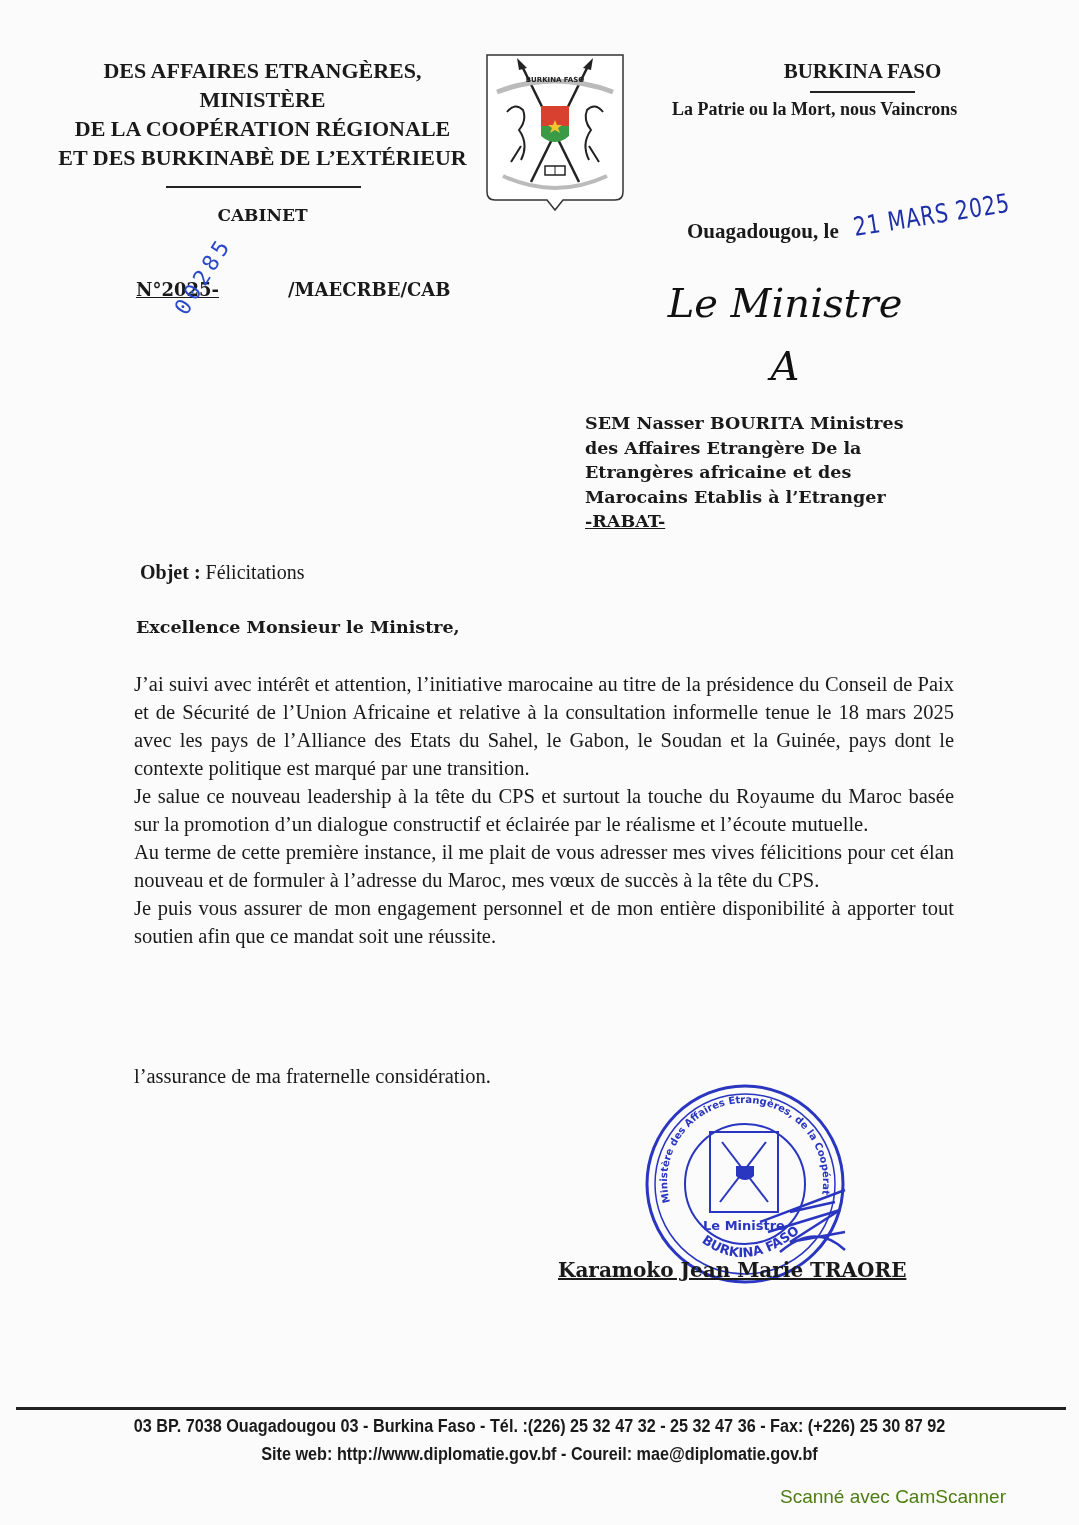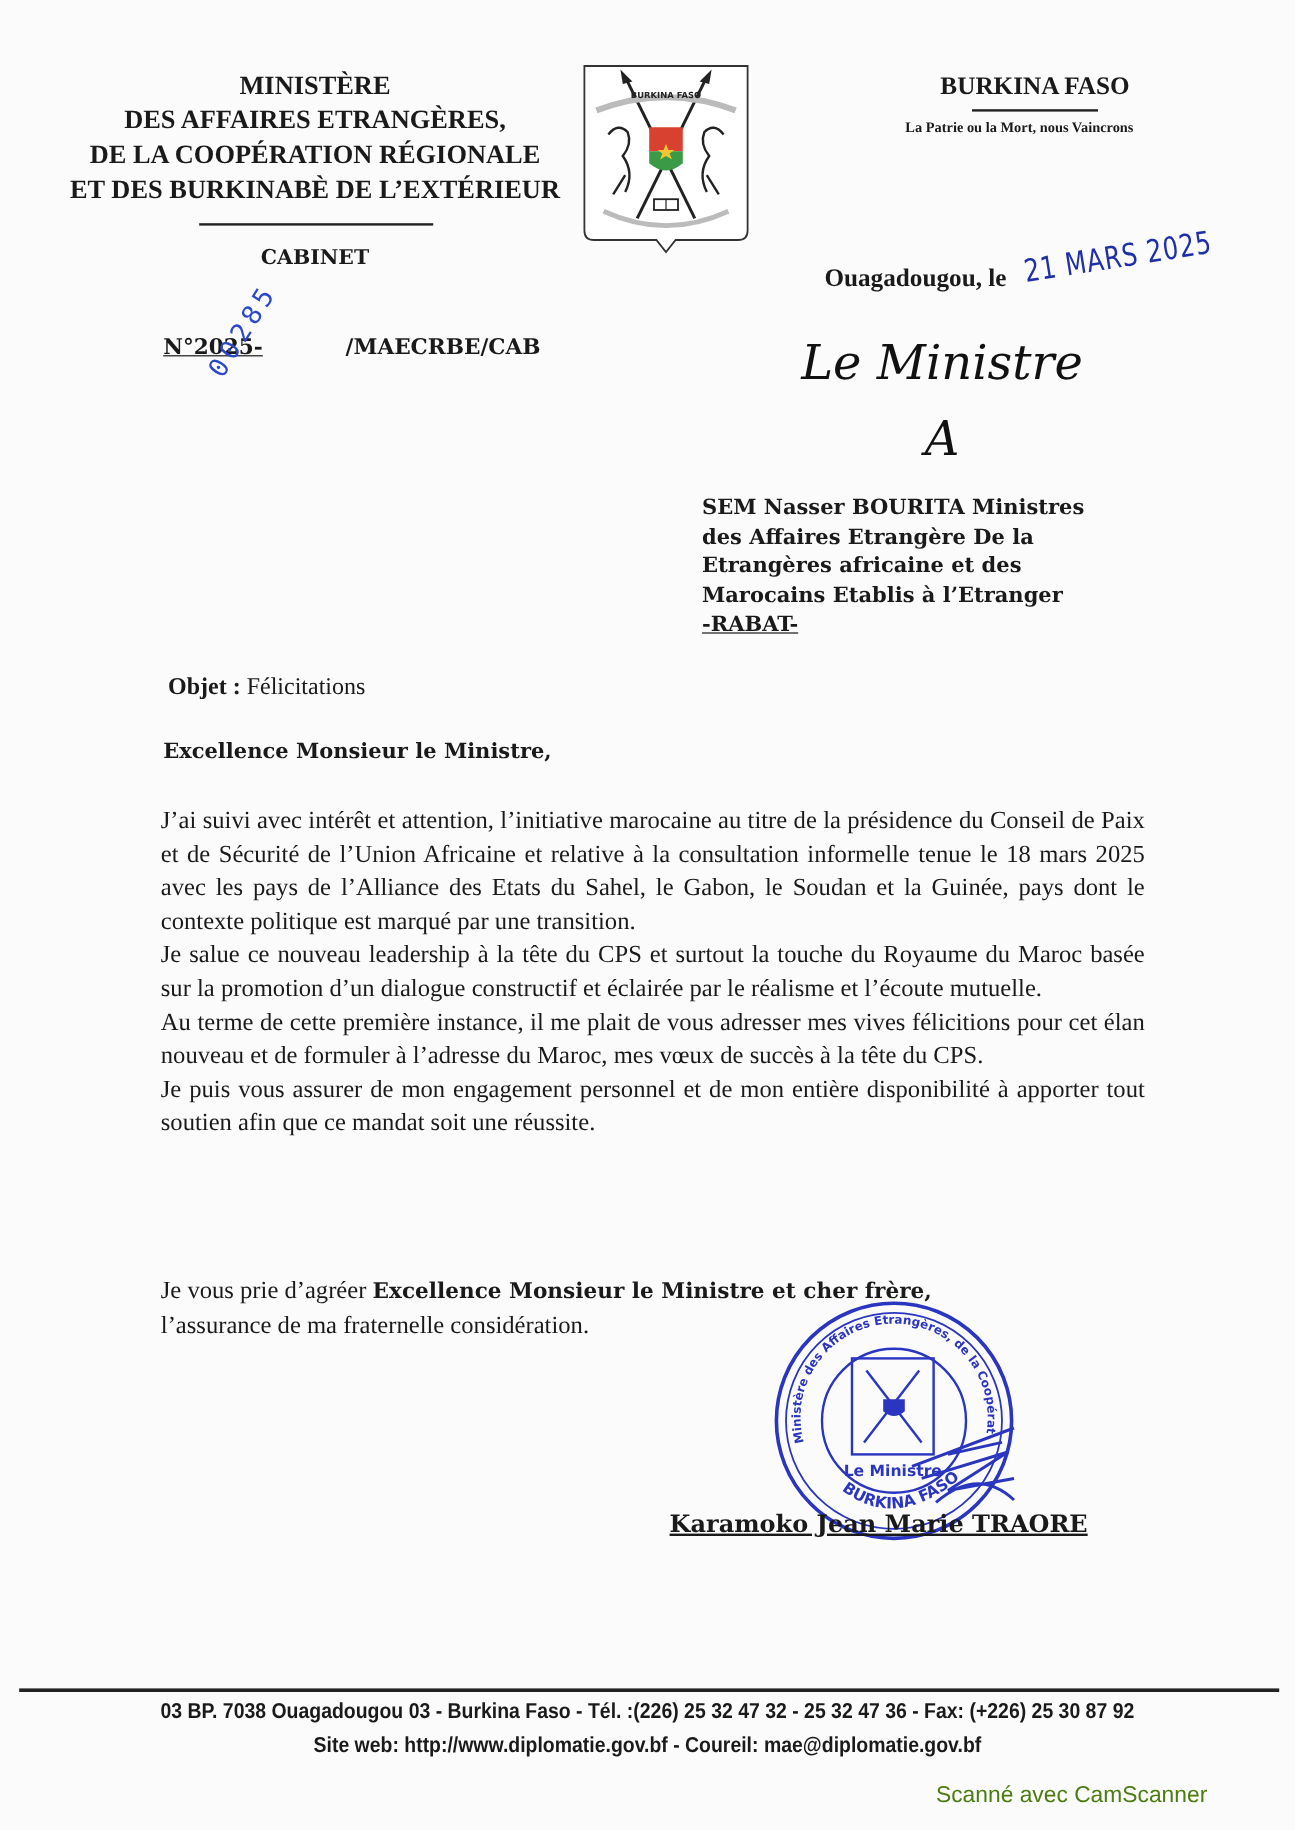--- a/index.html
+++ b/index.html
@@ -14,21 +14,21 @@
   .ministry { left: 55px; top: 56px; width: 415px; text-align: center; font-family: "Liberation Serif", serif; font-weight: bold; font-size: 22px; line-height: 29px; color: #1a1a1a; }
   .rule-left { left: 166px; top: 186px; width: 195px; height: 2px; background: #222; }
   .cabinet { left: 55px; top: 205px; width: 415px; text-align: center; font-family: "DejaVu Serif", serif; font-weight: bold; font-size: 17px; }
 
   
   .arms { left: 483px; top: 52px; width: 144px; height: 162px; }
 
   
   .country { left: 700px; top: 59px; width: 325px; text-align: center; font-family: "Liberation Serif", serif; font-weight: bold; font-size: 21px; }
   .rule-right { left: 810px; top: 91px; width: 105px; height: 2px; background: #222; }
-  .motto { left: 672px; top: 99px; width: 355px; text-align: center; font-family: "Liberation Serif", serif; font-weight: bold; font-size: 12px; }
+  .motto { left: 672px; top: 99px; width: 355px; text-align: left; font-family: "Liberation Serif", serif; font-weight: bold; font-size: 18px; }
 
   .place { left: 687px; top: 219px; font-family: "Liberation Serif", serif; font-weight: bold; font-size: 21px; }
   .date-stamp { left: 856px; top: 212px; font-family: "DejaVu Sans", sans-serif; font-size: 26px; color: #1e2fa8; transform: rotate(-9deg); transform-origin: left bottom; letter-spacing: 1px; transform: rotate(-9deg) scaleX(0.78); }
 
   .ref { left: 136px; top: 279px; font-family: "DejaVu Serif", serif; font-weight: bold; font-size: 18px; text-decoration: underline; }
   .ref-suffix { left: 288px; top: 279px; font-family: "DejaVu Serif", serif; font-weight: bold; font-size: 18px; }
   .ref-stamp { left: 180px; top: 300px; font-family: "DejaVu Sans Mono", monospace; font-size: 22px; color: #2a48c8; transform: rotate(-58deg); transform-origin: left center; letter-spacing: 4px; }
 
   .addr-title { left: 595px; top: 280px; width: 380px; text-align: center; font-family: "DejaVu Serif", serif; font-style: italic; font-size: 40px; color: #111; }
   .addr-a { left: 595px; top: 343px; width: 380px; text-align: center; font-family: "DejaVu Serif", serif; font-style: italic; font-size: 40px; color: #111; }
@@ -51,22 +51,22 @@
 
   .footer-rule { left: 16px; top: 1407px; width: 1050px; height: 3px; background: #222; }
   .footer-line1 { left: 0; top: 1416px; width: 1079px; text-align: center; font-family: "Liberation Sans", sans-serif; font-weight: bold; font-size: 18px; transform: scaleX(0.9); }
   .footer-line2 { left: 0; top: 1444px; width: 1079px; text-align: center; font-family: "Liberation Sans", sans-serif; font-weight: bold; font-size: 18px; transform: scaleX(0.9); }
   .scanner { left: 780px; top: 1486px; font-family: "Liberation Sans", sans-serif; font-size: 19px; color: #4d7c0f; }
 </style>
 </head>
 <body>
 
 <div class="abs ministry">
+  <div>DES AFFAIRES ETRANGÈRES,</div>
   <div>MINISTÈRE</div>
-  <div>DES AFFAIRES ETRANGÈRES,</div>
   <div>DE LA COOPÉRATION RÉGIONALE</div>
   <div>ET DES BURKINABÈ DE L’EXTÉRIEUR</div>
 </div>
 <div class="abs rule-left"></div>
 <div class="abs cabinet">CABINET</div>
 
 <svg class="abs arms" viewBox="0 0 144 162">
   <path d="M4 3 H140 V140 Q140 148 132 148 H80 L72 158 L64 148 H12 Q4 148 4 140 Z" fill="#fff" stroke="#333" stroke-width="1.5"></path>
   <line x1="38" y1="12" x2="96" y2="130" stroke="#222" stroke-width="2.5"></line>
   <line x1="106" y1="12" x2="48" y2="130" stroke="#222" stroke-width="2.5"></line>
@@ -113,21 +113,20 @@
 <div class="abs salutation">Excellence Monsieur le Ministre,</div>
 
 <div class="abs body-text">
   <p>J’ai suivi avec intérêt et attention, l’initiative marocaine au titre de la présidence du Conseil de Paix et de Sécurité de l’Union Africaine et relative à la consultation informelle tenue le 18 mars 2025 avec les pays de l’Alliance des Etats du Sahel, le Gabon, le Soudan et la Guinée, pays dont le contexte politique est marqué par une transition.</p>
   <p>Je salue ce nouveau leadership à la tête du CPS et surtout la touche du Royaume du Maroc basée sur la promotion d’un dialogue constructif et éclairée par le réalisme et l’écoute mutuelle.</p>
   <p>Au terme de cette première instance, il me plait de vous adresser mes vives félicitions pour cet élan nouveau et de formuler à l’adresse du Maroc, mes vœux de succès à la tête du CPS.</p>
   <p>Je puis vous assurer de mon engagement personnel et de mon entière disponibilité à apporter tout soutien afin que ce mandat soit une réussite.</p>
 </div>
 
 <div class="abs closing">
-  <p><span>Je vous prie d’agréer</span> <b>Excellence Monsieur le Ministre et cher frère,</b></p>
   <p>l’assurance de ma fraternelle considération.</p>
 </div>
 
 <svg class="abs seal" viewBox="0 0 210 205">
   <defs>
     <path id="sealArc" d="M30 120 A78 78 0 1 1 182 112"></path>
     <path id="sealBottom" d="M50 150 Q100 200 160 150"></path>
   </defs>
   <circle cx="105" cy="102" r="98" fill="none" stroke="#2a35c0" stroke-width="3"></circle>
   <circle cx="105" cy="102" r="90" fill="none" stroke="#2a35c0" stroke-width="1.5"></circle>

